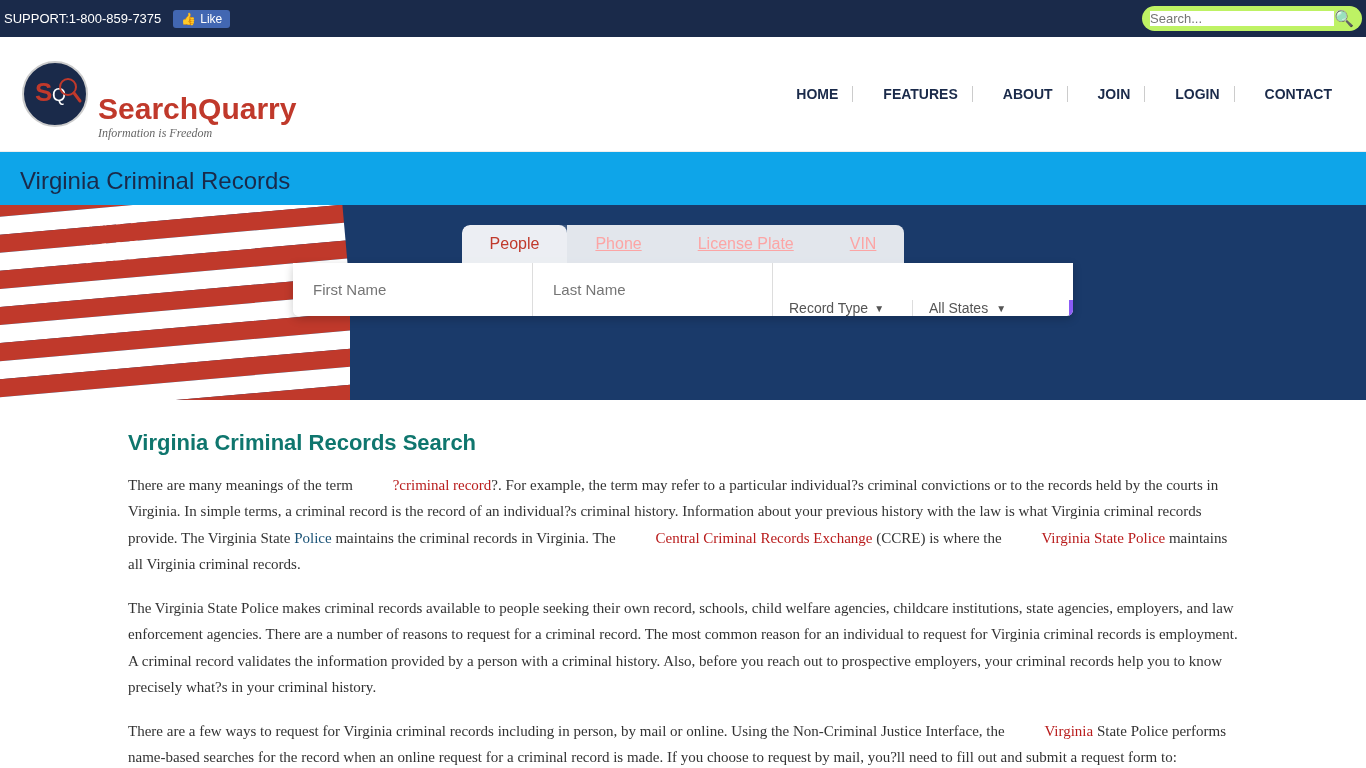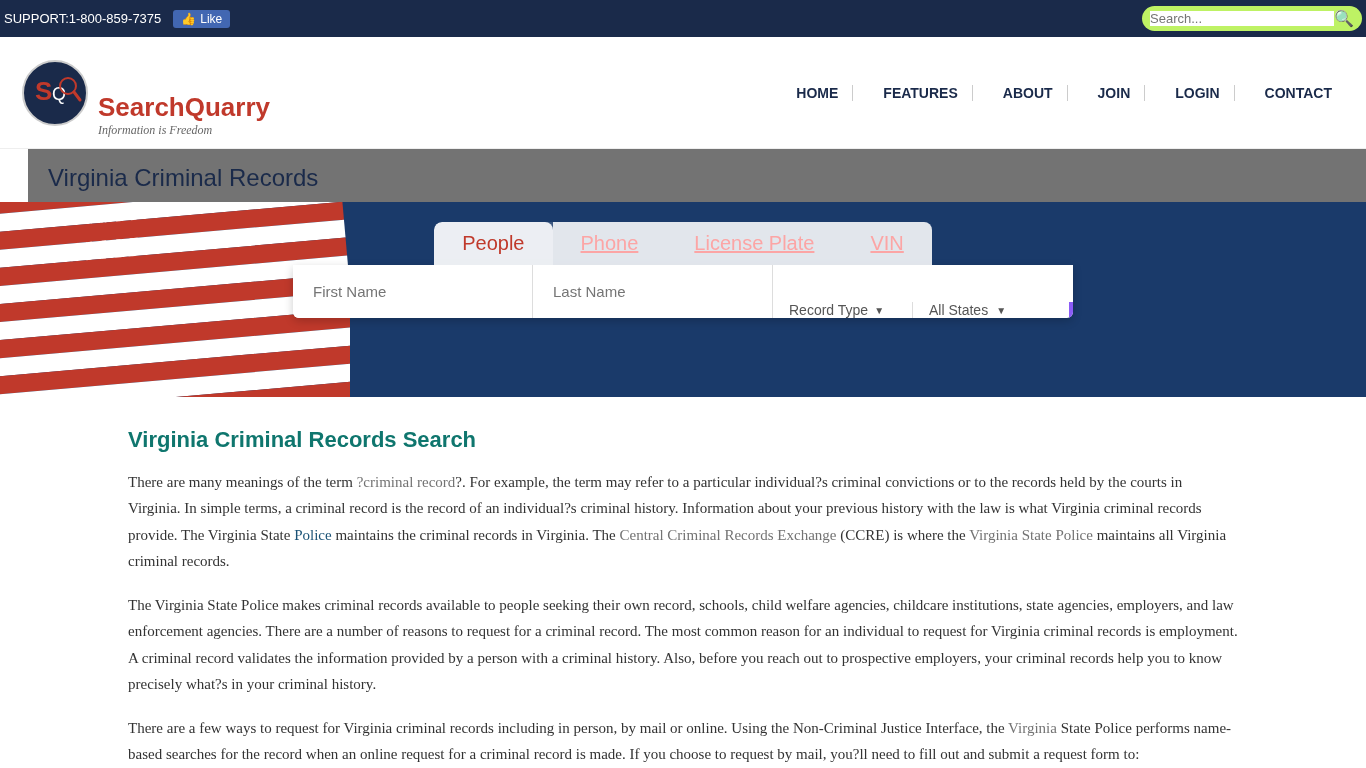--- a/index.html
+++ b/index.html
@@ -57,21 +57,21 @@
       align-items: center;
       justify-content: space-between;
       padding: 10px 20px;
       background: #fff;
       border-bottom: 1px solid #eee;
     }
     .logo-area { display: flex; align-items: center; gap: 8px; }
     .logo-text-wrap { display: flex; flex-direction: column; }
     .logo-name {
       font-family: Arial, sans-serif;
-      font-size: 26px;
+      font-size: 30px;
       font-weight: bold;
       color: #1a2a4a;
       margin-top: 45px;
     }
     .logo-name span { color: #c0392b; }
     .logo-tagline {
       font-size: 12px;
       color: #666;
       font-style: italic;
     }
@@ -81,22 +81,21 @@
       text-decoration: none;
       font-weight: bold;
       padding: 0 14px;
       border-right: 1px solid #ccc;
     }
     .nav a:last-child { border-right: none; }
 
     
     .page-title-bar {
       padding: 15px 20px 10px 20px;
-      background: #737373;
-      margin-left: 28px;
+      background: #0ea5e9;
     }
     .page-title-bar h1 {
       font-family: Arial, sans-serif;
       font-size: 24px;
       font-weight: normal;
       color: #1a2a4a;
     }
 
     
     .hero {
@@ -151,21 +150,21 @@
       display: flex;
       background: rgba(255,255,255,0.15);
       border-radius: 8px 8px 0 0;
       overflow: hidden;
       width: fit-content;
       margin: 0 auto;
     }
     .search-tab {
       padding: 10px 28px;
       font-family: Arial, sans-serif;
-      font-size: 20px;
+      font-size: 16px;
       cursor: pointer;
       color: #ccc;
       text-decoration: none;
       background: rgba(255,255,255,0.08);
     }
     .search-tab.active { color: #c0392b; background: rgba(255,255,255,0.9); border-radius: 8px 8px 0 0; }
     .search-tab:not(.active) { text-decoration: underline; color: #fca5a5; background: rgba(255,255,255,0.85); }
     .search-tab.active { color: #c0392b; }
 
     
@@ -226,21 +225,21 @@
       color: #0f766e;
       margin-bottom: 16px;
       font-weight: bold;
     }
     .content p {
       line-height: 1.75;
       margin-bottom: 18px;
       color: #333;
       font-size: 15px;
     }
-    .link-orange { color: #737373; text-decoration: none; }
+    .link-orange { color: #b91c1c; text-decoration: none; margin-left: 36px; }
     .link-blue { color: #1a5276; text-decoration: none; }
 
     .section-heading-red {
       color: #c0392b;
       font-family: Arial, sans-serif;
       font-size: 17px;
       font-weight: bold;
     }
   </style>
 </head>

